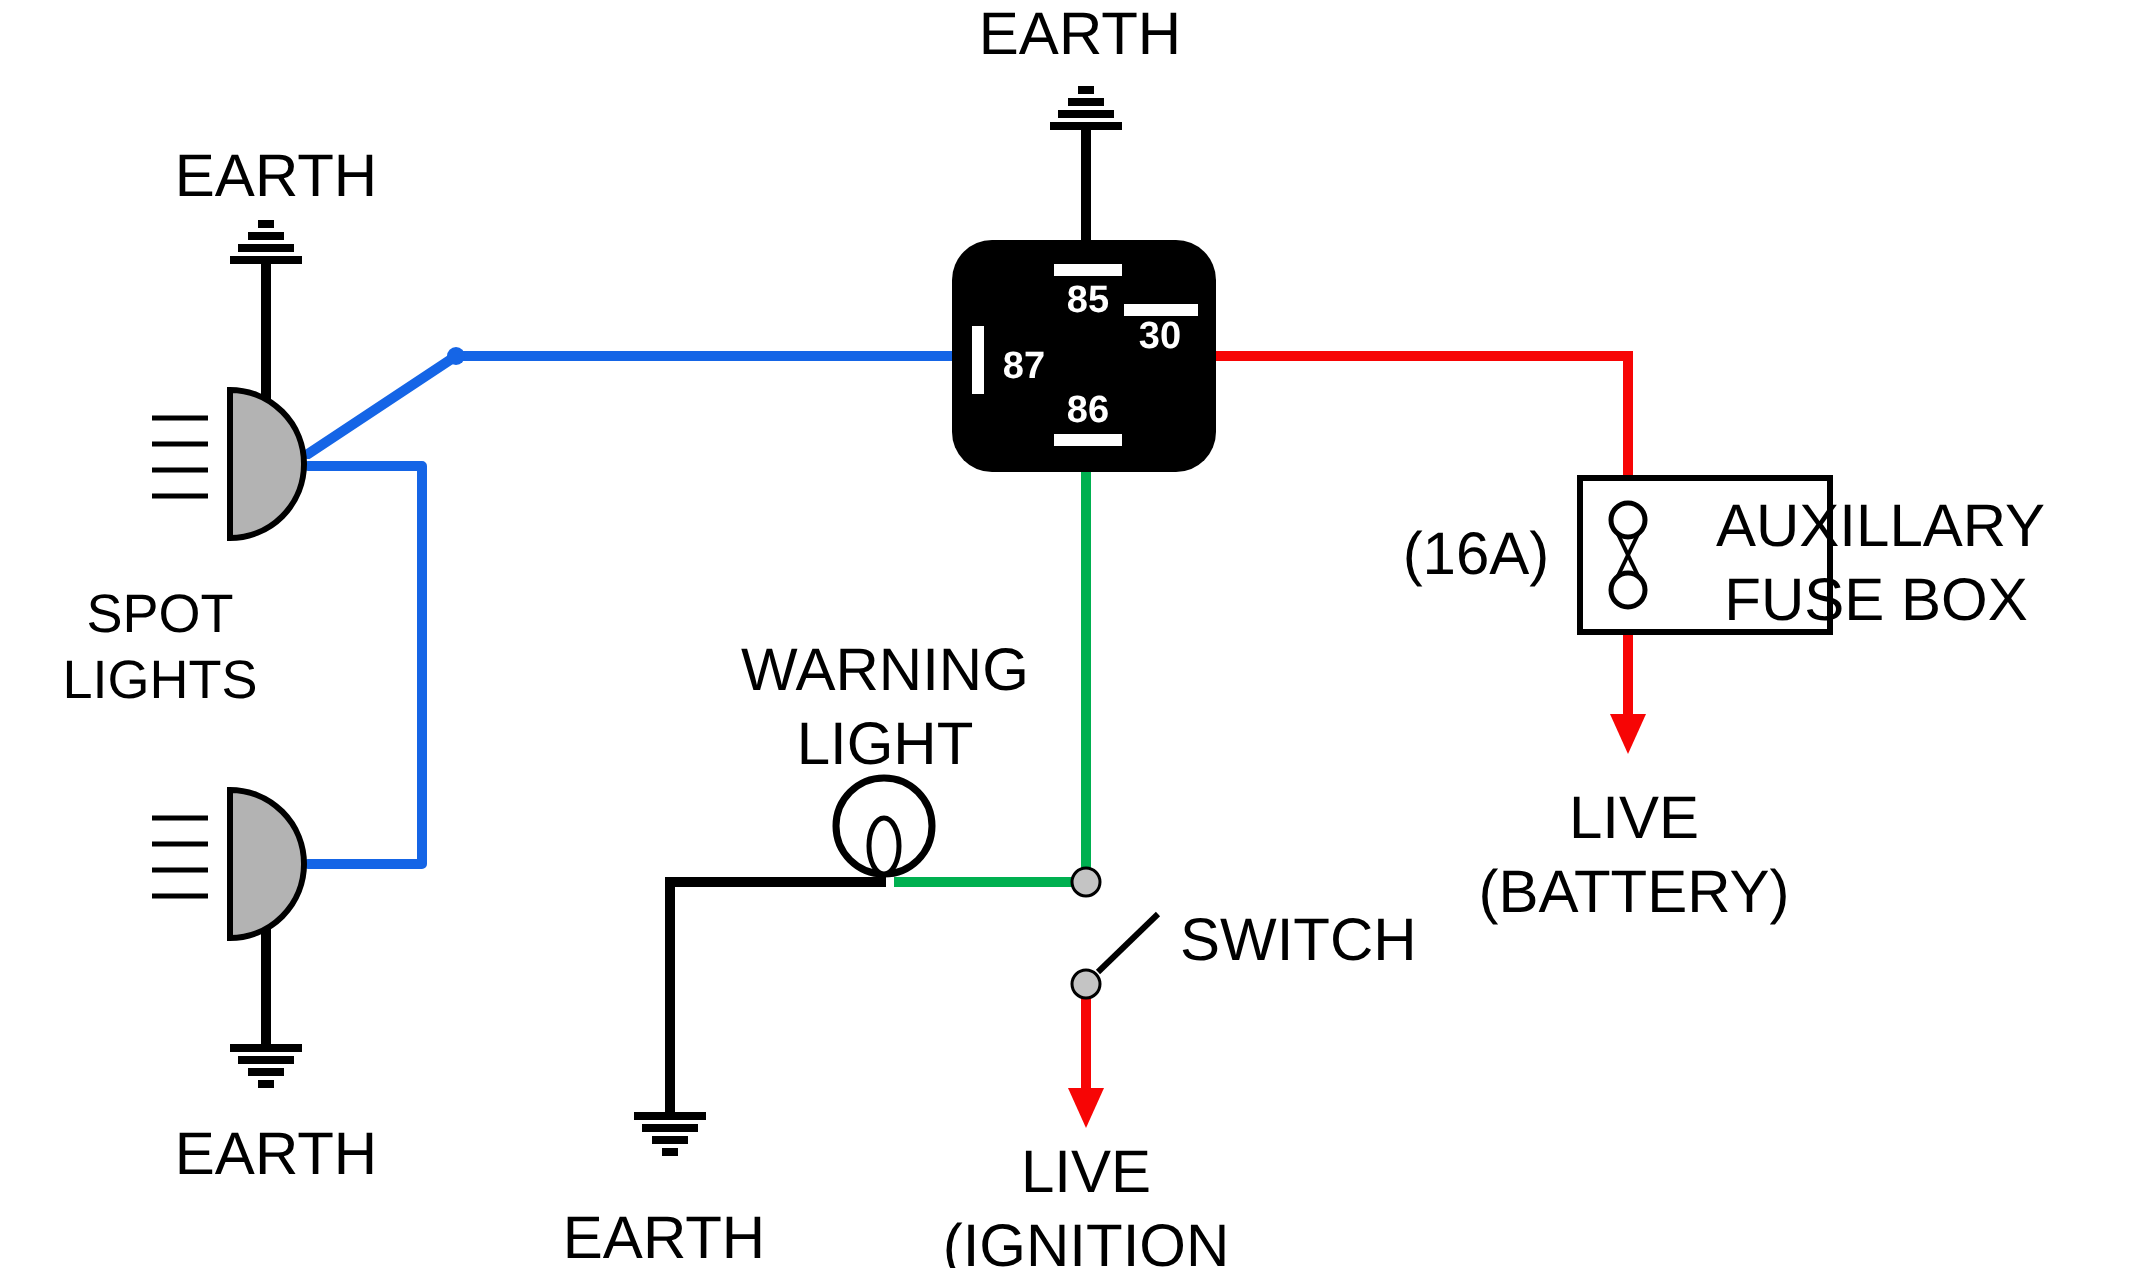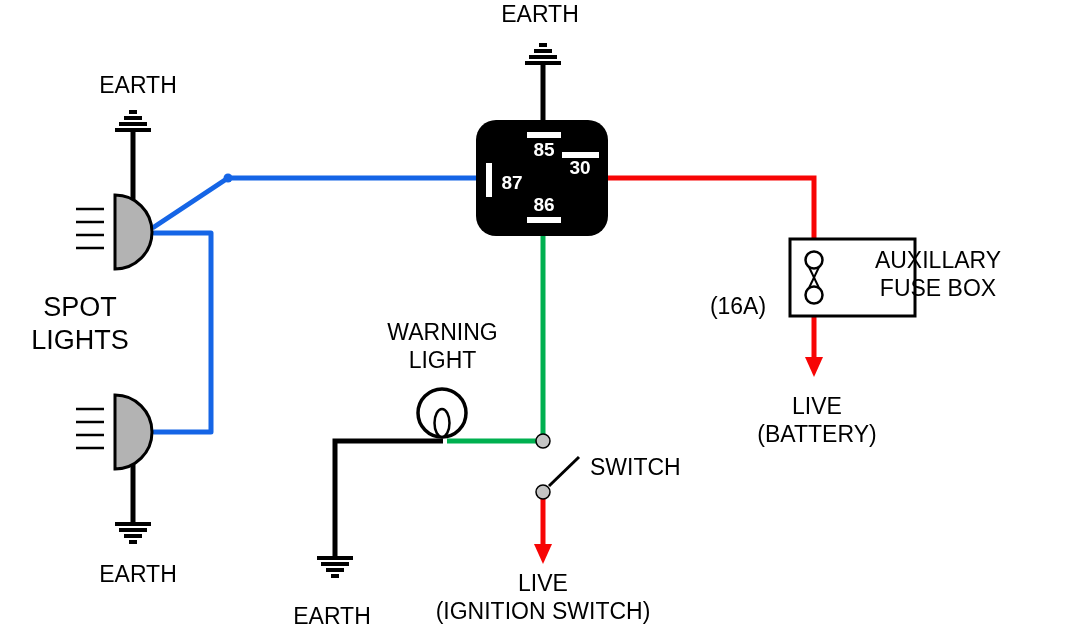--- a/index.html
+++ b/index.html
@@ -1,19 +1,19 @@
 <!DOCTYPE html>
 <html><head>
 <meta charset="utf-8">
 <style>
   html,body{margin:0;padding:0;background:#ffffff;}
   #stage{position:relative;width:1077px;height:634px;background:#ffffff;overflow:hidden;
          font-family:"Liberation Sans",sans-serif;}
   #stage svg{position:absolute;left:0;top:0;}
-  .lbl{position:absolute;font-size:23px;color:#000;text-align:center;
+  .lbl{position:absolute;font-size:30px;color:#000;text-align:center;
        white-space:pre-line;line-height:1.22;}
   .lbl-lg{font-size:27px;}
   .lbl-left{text-align:left;}
   svg text{font-family:"Liberation Sans",sans-serif;font-weight:700;font-size:19px;fill:#ffffff;}
 </style>
 </head>
 <body>
 
 <div id="stage">
 
@@ -122,18 +122,18 @@
   <div class="lbl" style="left:73px;top:71px;width:130px;">EARTH</div>
   <div class="lbl lbl-lg" style="left:5px;top:291px;width:150px;">SPOT
 LIGHTS</div>
   <div class="lbl" style="left:73px;top:560px;width:130px;">EARTH</div>
   <div class="lbl lbl-left" style="left:590px;top:453px;width:110px;">SWITCH</div>
   <div class="lbl" style="left:370px;top:318px;width:145px;">WARNING
 LIGHT</div>
   <div class="lbl" style="left:418px;top:569px;width:250px;">LIVE
 (IGNITION SWITCH)</div>
   <div class="lbl" style="left:267px;top:602px;width:130px;">EARTH</div>
-  <div class="lbl" style="left:698px;top:260px;width:80px;margin-top:32px;">(16A)</div>
+  <div class="lbl" style="left:698px;top:260px;width:80px;">(16A)</div>
   <div class="lbl" style="left:858px;top:246px;width:160px;">AUXILLARY
 FUSE BOX</div>
   <div class="lbl" style="left:733px;top:392px;width:168px;">LIVE
 (BATTERY)</div>
 </div>
 
 </body></html>

